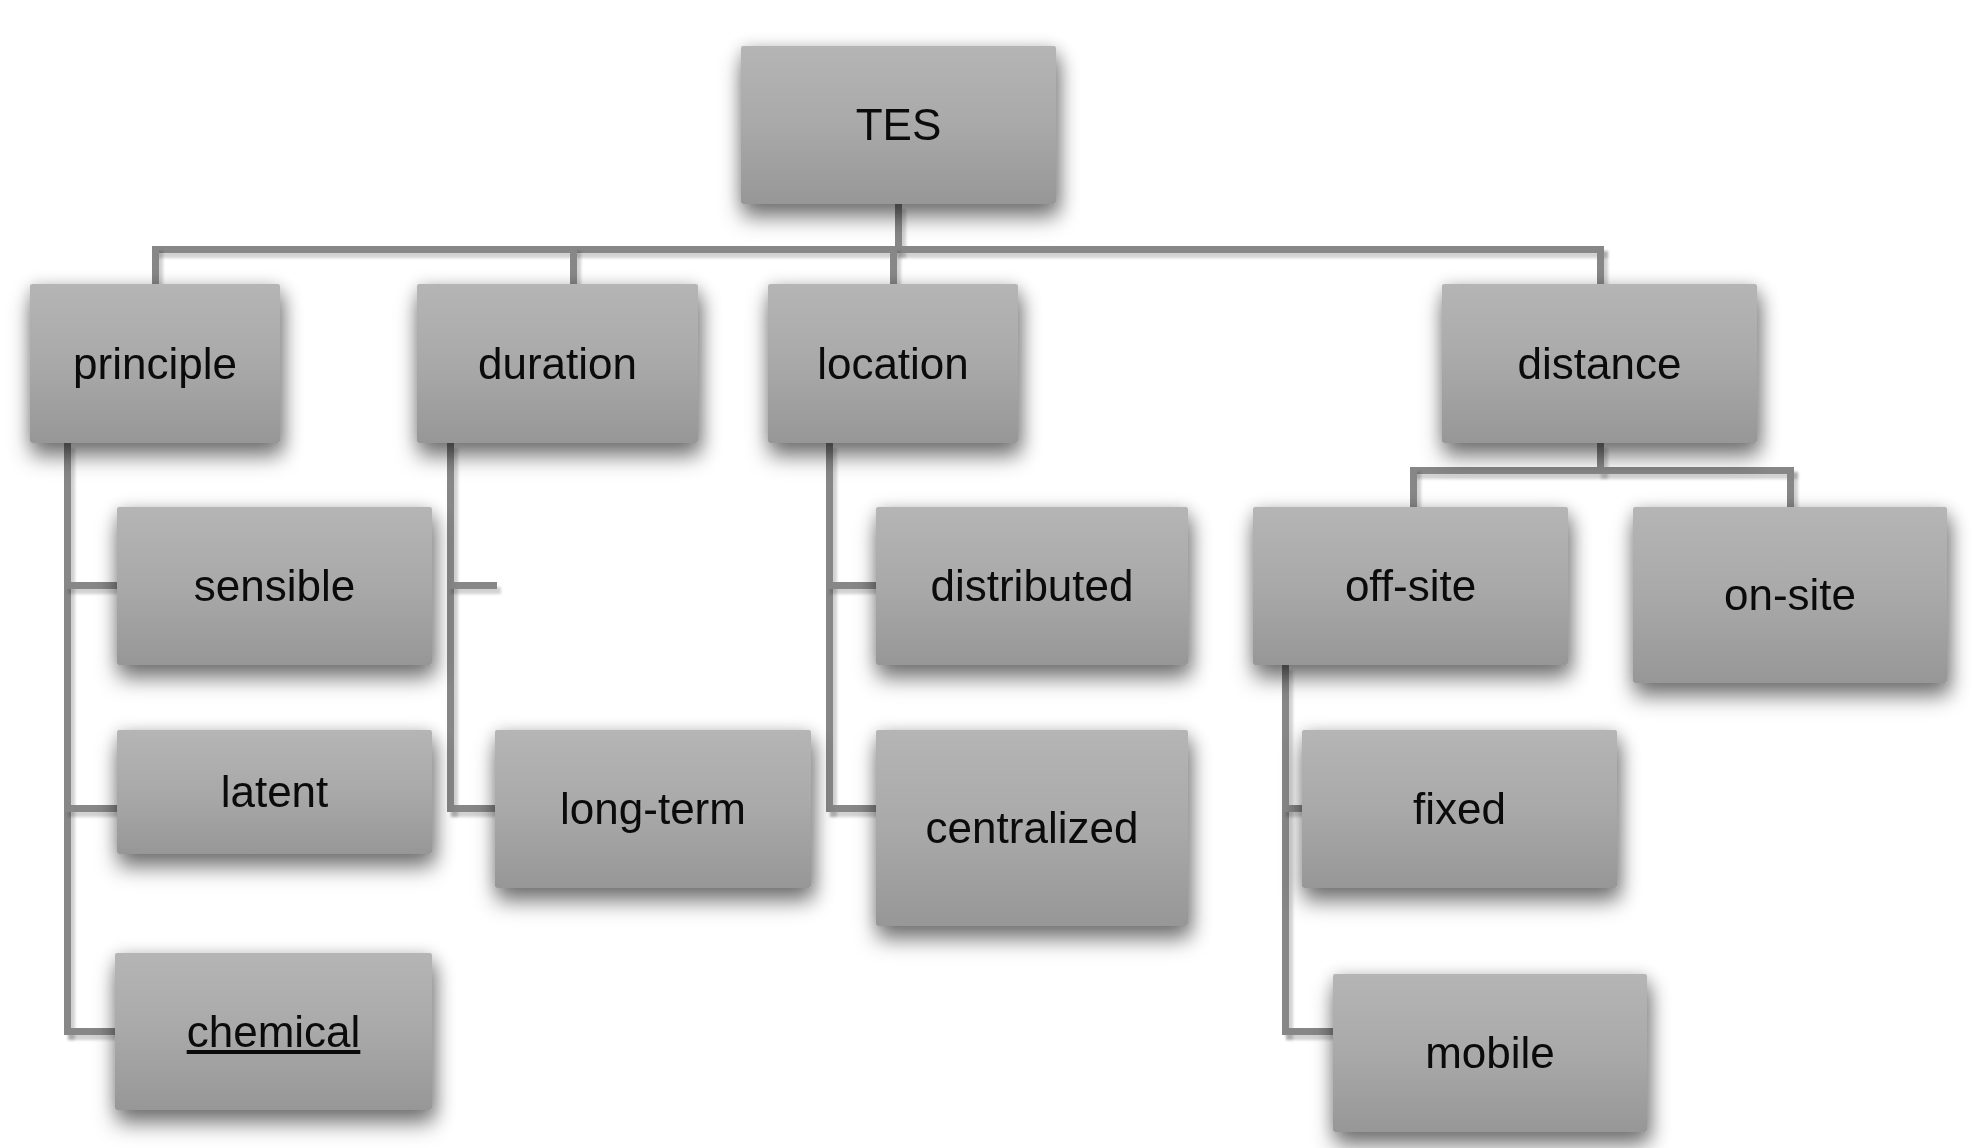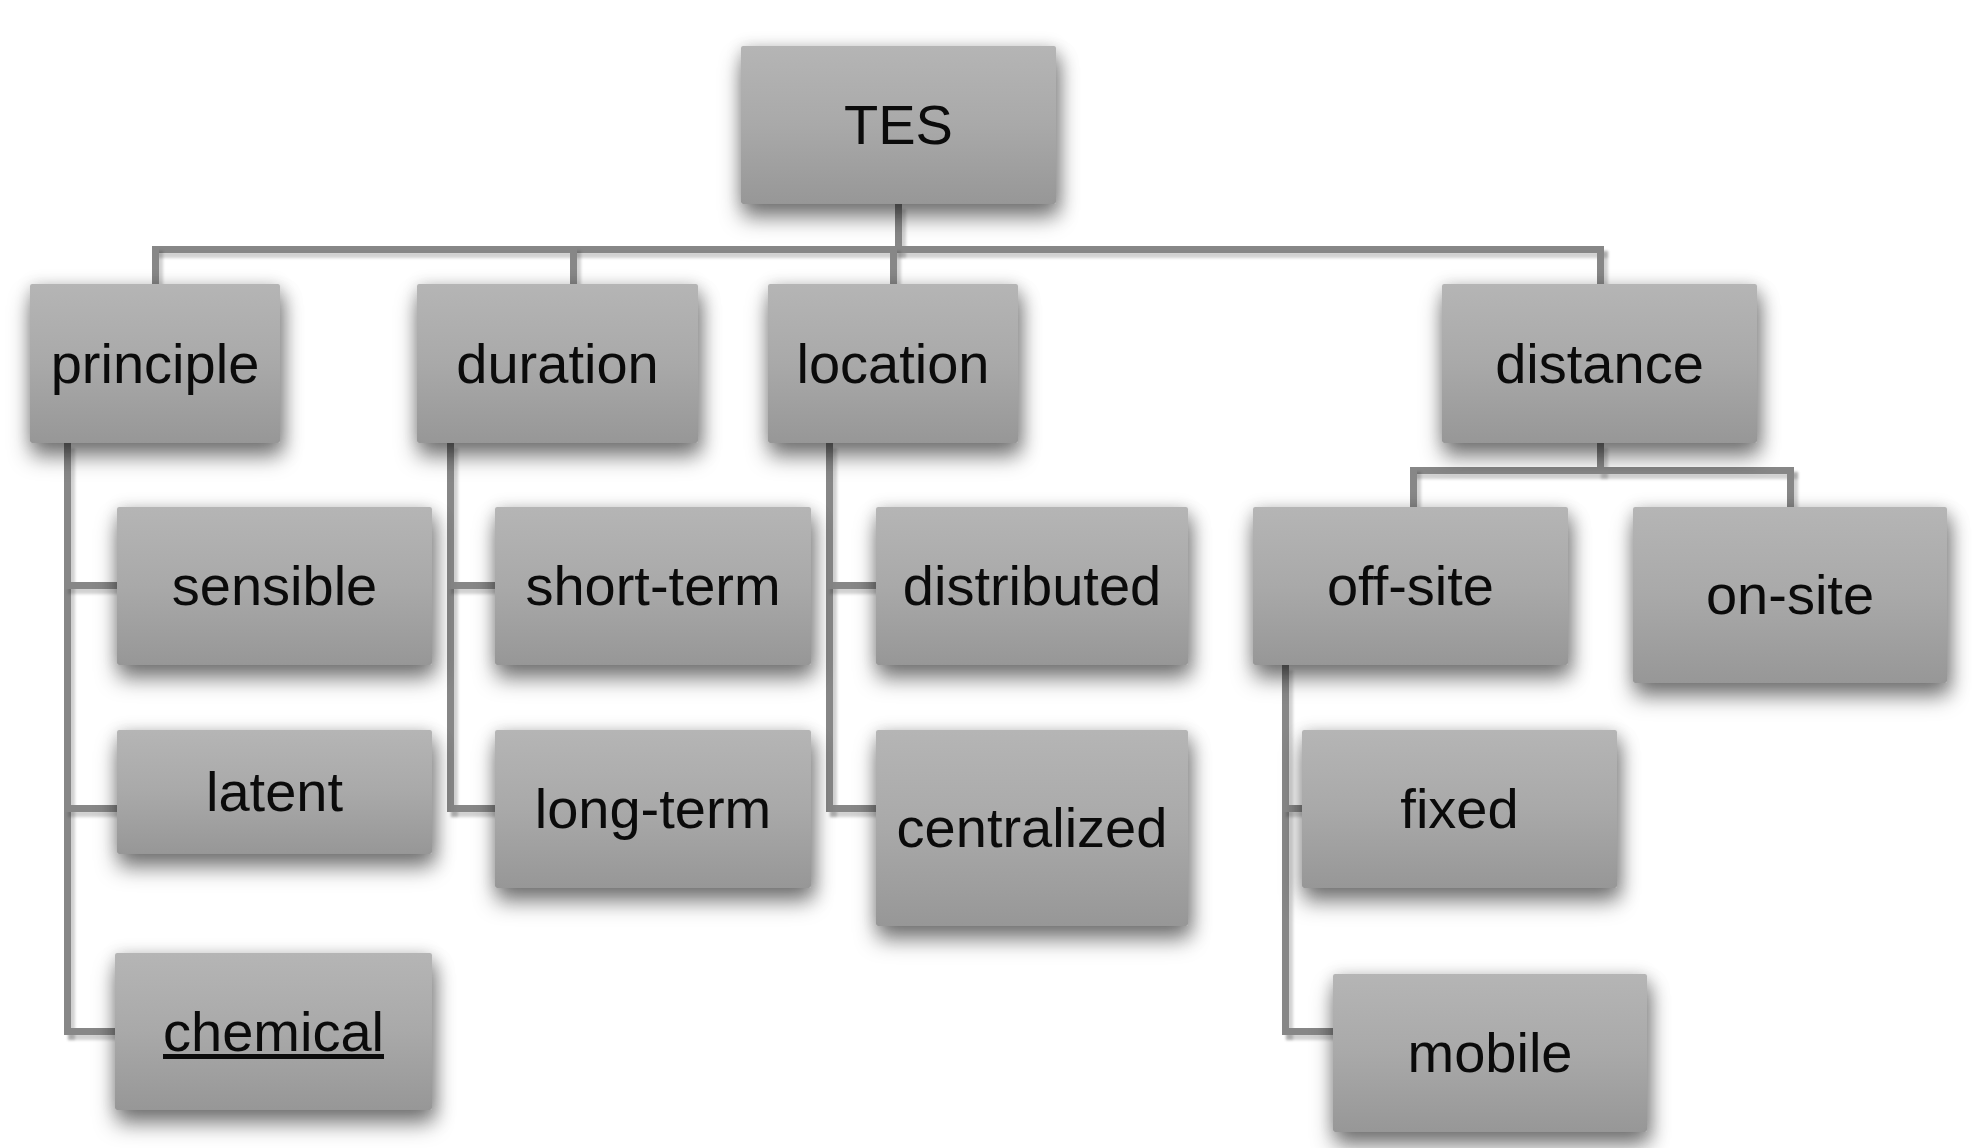--- a/index.html
+++ b/index.html
@@ -8,21 +8,21 @@
     width:1977px;height:1148px;
     background:#ffffff;
     overflow:hidden;
     font-family:"Liberation Sans", sans-serif;
   }
   .node{
     position:absolute;
     display:flex;align-items:center;justify-content:center;
     background:linear-gradient(180deg,#b5b5b5 0%,#a9a9a9 50%,#979797 100%);
     color:#0b0b0b;
-    font-size:56px;
+    font-size:44px;
     line-height:1;
     border-radius:2px;
     box-shadow:0 14px 22px rgba(0,0,0,0.38), 0 0 16px rgba(0,0,0,0.16), 6px 10px 18px rgba(0,0,0,0.22);
     white-space:nowrap;
   }
   .conn{
     position:absolute;
     background:#878787;
     box-shadow:4px 5px 3px rgba(0,0,0,0.18);
   }
@@ -62,21 +62,20 @@
   <div class="conn" style="left:1282px;top:1028px;width:53px;height:7px;"></div>
 
   <div class="node" style="left:741px;top:46px;width:315px;height:158px;">TES</div>
 
   <div class="node" style="left:30px;top:284px;width:250px;height:159px;text-align:right;">principle</div>
   <div class="node" style="left:417px;top:284px;width:281px;height:159px;">duration</div>
   <div class="node" style="left:768px;top:284px;width:250px;height:159px;">location</div>
   <div class="node" style="left:1442px;top:284px;width:315px;height:159px;">distance</div>
 
   <div class="node" style="left:117px;top:507px;width:315px;height:158px;">sensible</div>
-  <div class="node" style="left:495px;top:507px;width:316px;height:158px;">short-term</div>
   <div class="node" style="left:876px;top:507px;width:312px;height:158px;">distributed</div>
   <div class="node" style="left:1253px;top:507px;width:315px;height:158px;">off-site</div>
   <div class="node" style="left:1633px;top:507px;width:314px;height:176px;">on-site</div>
 
   <div class="node" style="left:117px;top:730px;width:315px;height:124px;">latent</div>
   <div class="node" style="left:495px;top:730px;width:316px;height:158px;">long-term</div>
   <div class="node" style="left:876px;top:730px;width:312px;height:196px;text-align:right;">centralized</div>
   <div class="node" style="left:1302px;top:730px;width:315px;height:158px;">fixed</div>
 
   <div class="node" style="left:115px;top:953px;width:317px;height:157px;text-decoration:underline;">chemical</div>

